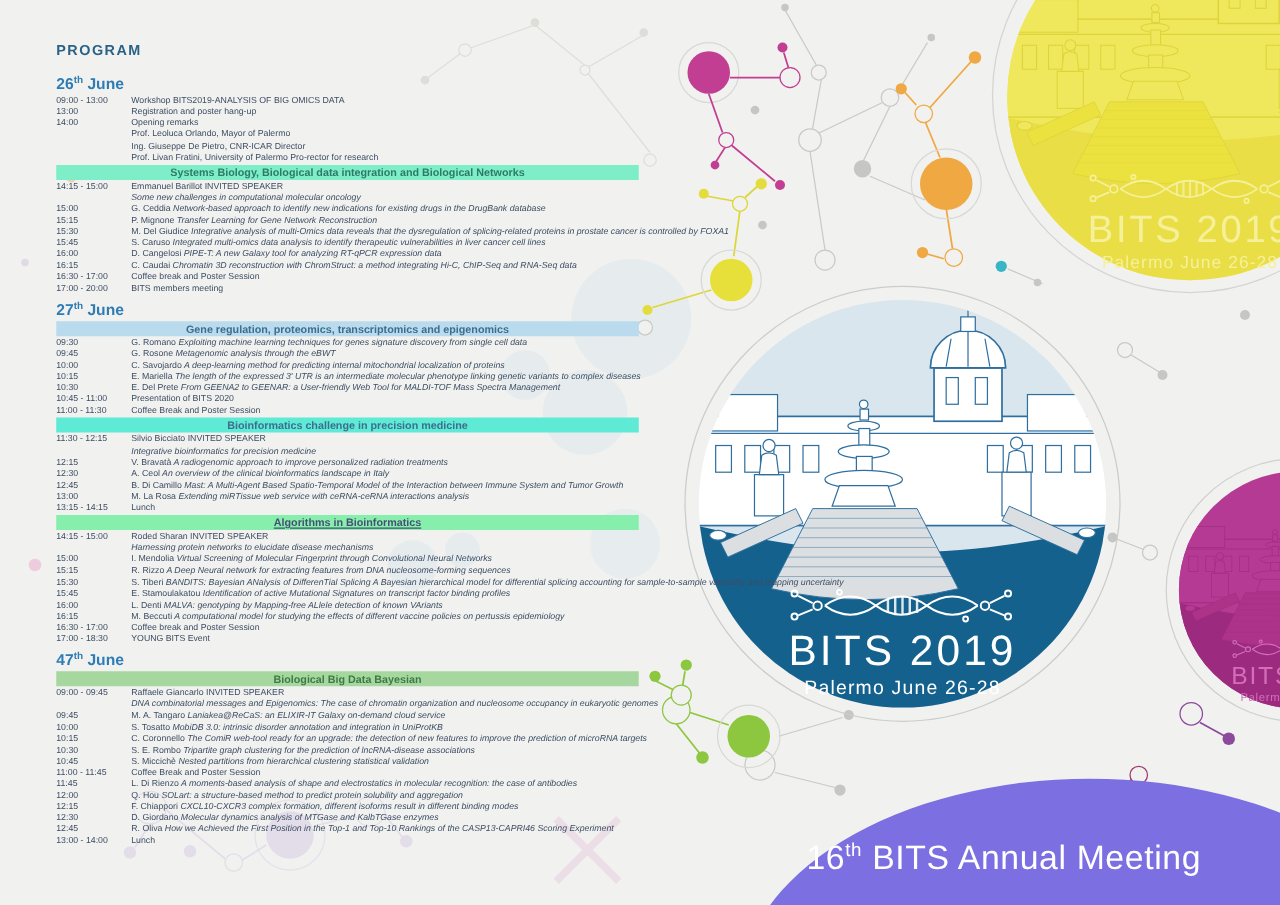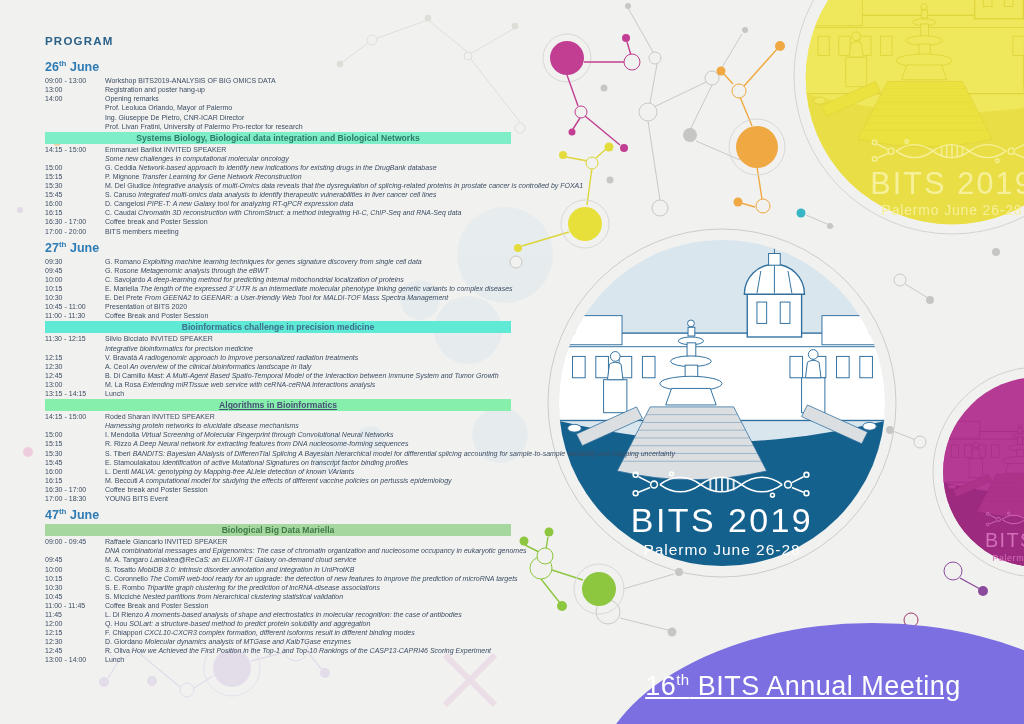--- a/index.html
+++ b/index.html
@@ -27,21 +27,21 @@
   .badge-magenta{left:942px;top:376px;width:192px;height:192px;z-index:1;}
   .badge-svg{width:100%;height:100%;}
   .bt1{fill:var(--tx);font-size:35px;letter-spacing:2.5px;text-anchor:middle;
        font-family:"Liberation Sans",sans-serif;}
   .bt2{fill:var(--tx);font-size:16px;letter-spacing:1px;text-anchor:middle;
        font-family:"Liberation Sans",sans-serif;}
   
   .banner{position:absolute;left:592px;top:623px;width:560px;height:340px;border-radius:50%;
           background:var(--c-banner,#7b6fe2);z-index:4;}
   .banner-text{position:absolute;left:618px;top:671px;width:370px;z-index:5;text-align:center;
-               color:var(--c-bannertx,#ffffff);font-size:27px;letter-spacing:0.5px;text-decoration:underline;}
+               color:var(--c-bannertx,#ffffff);font-size:27px;letter-spacing:0.5px;}
   .banner-text sup{font-size:15px;}
 </style>
 </head>
 <body>
 
 <div class="canvas">
 
   <svg id="decor" width="1024" height="724">
 
     <g fill="#cfe2ee" opacity="0.30">
@@ -366,20 +366,21 @@
         </div>
         <div class="row">
           <span class="time">16:30 - 17:00</span>
           <span class="txt"><span>Coffee break and Poster Session</span></span>
         </div>
         <div class="row">
           <span class="time">17:00 - 20:00</span>
           <span class="txt"><span>BITS members meeting</span></span>
         </div>
         <div class="day-title"><span>27</span><sup>th</sup><span> June</span></div>
+        <div class="sec-header" style="background: rgb(185, 219, 237); color: rgb(61, 110, 142);">Gene regulation, proteomics, transcriptomics and epigenomics</div>
         <div class="row">
           <span class="time">09:30</span>
           <span class="txt"><span>G. Romano</span><span class="it"> Exploiting machine learning techniques for genes signature discovery from single cell data</span></span>
         </div>
         <div class="row">
           <span class="time">09:45</span>
           <span class="txt"><span>G. Rosone</span><span class="it"> Metagenomic analysis through the eBWT</span></span>
         </div>
         <div class="row">
           <span class="time">10:00</span>
@@ -465,21 +466,21 @@
         </div>
         <div class="row">
           <span class="time">16:30 - 17:00</span>
           <span class="txt"><span>Coffee break and Poster Session</span></span>
         </div>
         <div class="row">
           <span class="time">17:00 - 18:30</span>
           <span class="txt"><span>YOUNG BITS Event</span></span>
         </div>
         <div class="day-title"><span>47</span><sup>th</sup><span> June</span></div>
-        <div class="sec-header" style="background: rgb(166, 215, 159); color: rgb(62, 122, 72);">Biological Big Data Mariella</div>
+        <div class="sec-header" style="background: rgb(166, 215, 159); color: rgb(62, 122, 72);">Biological Big Data Bayesian</div>
         <div class="row">
           <span class="time">09:00 - 09:45</span>
           <span class="txt"><span>Raffaele Giancarlo INVITED SPEAKER</span></span>
         </div>
         <div class="row">
           <span class="time"></span>
           <span class="txt"><span class="it">DNA combinatorial messages and Epigenomics: The case of chromatin organization and nucleosome occupancy in eukaryotic genomes</span></span>
         </div>
         <div class="row">
           <span class="time">09:45</span>

